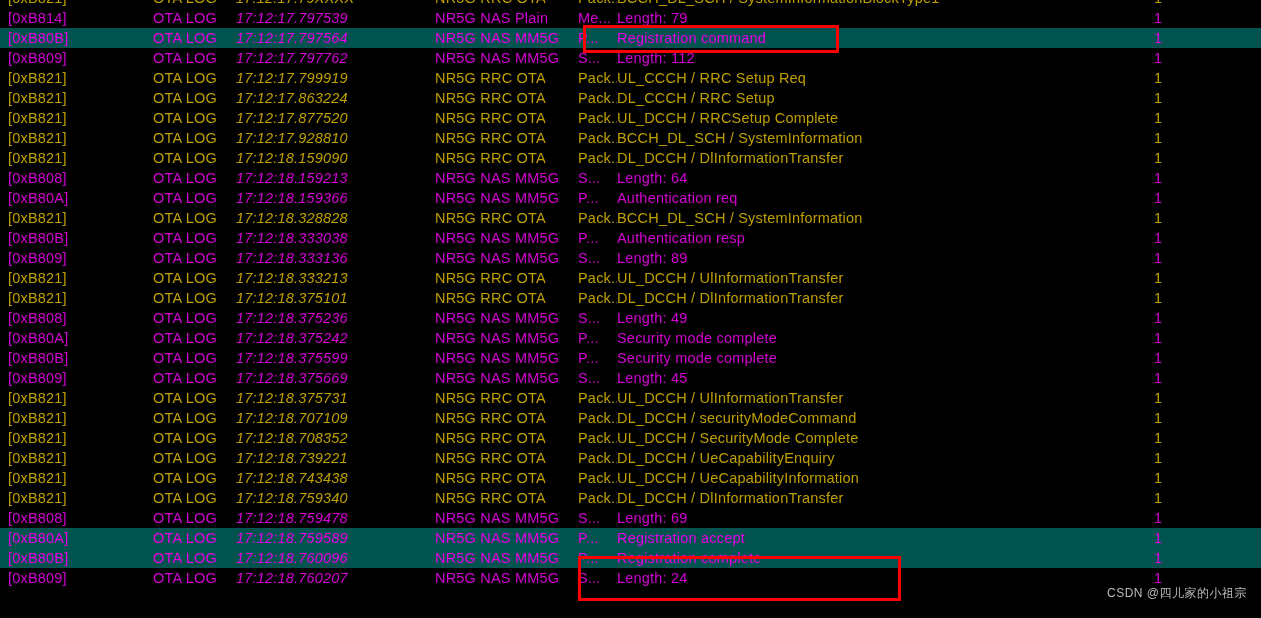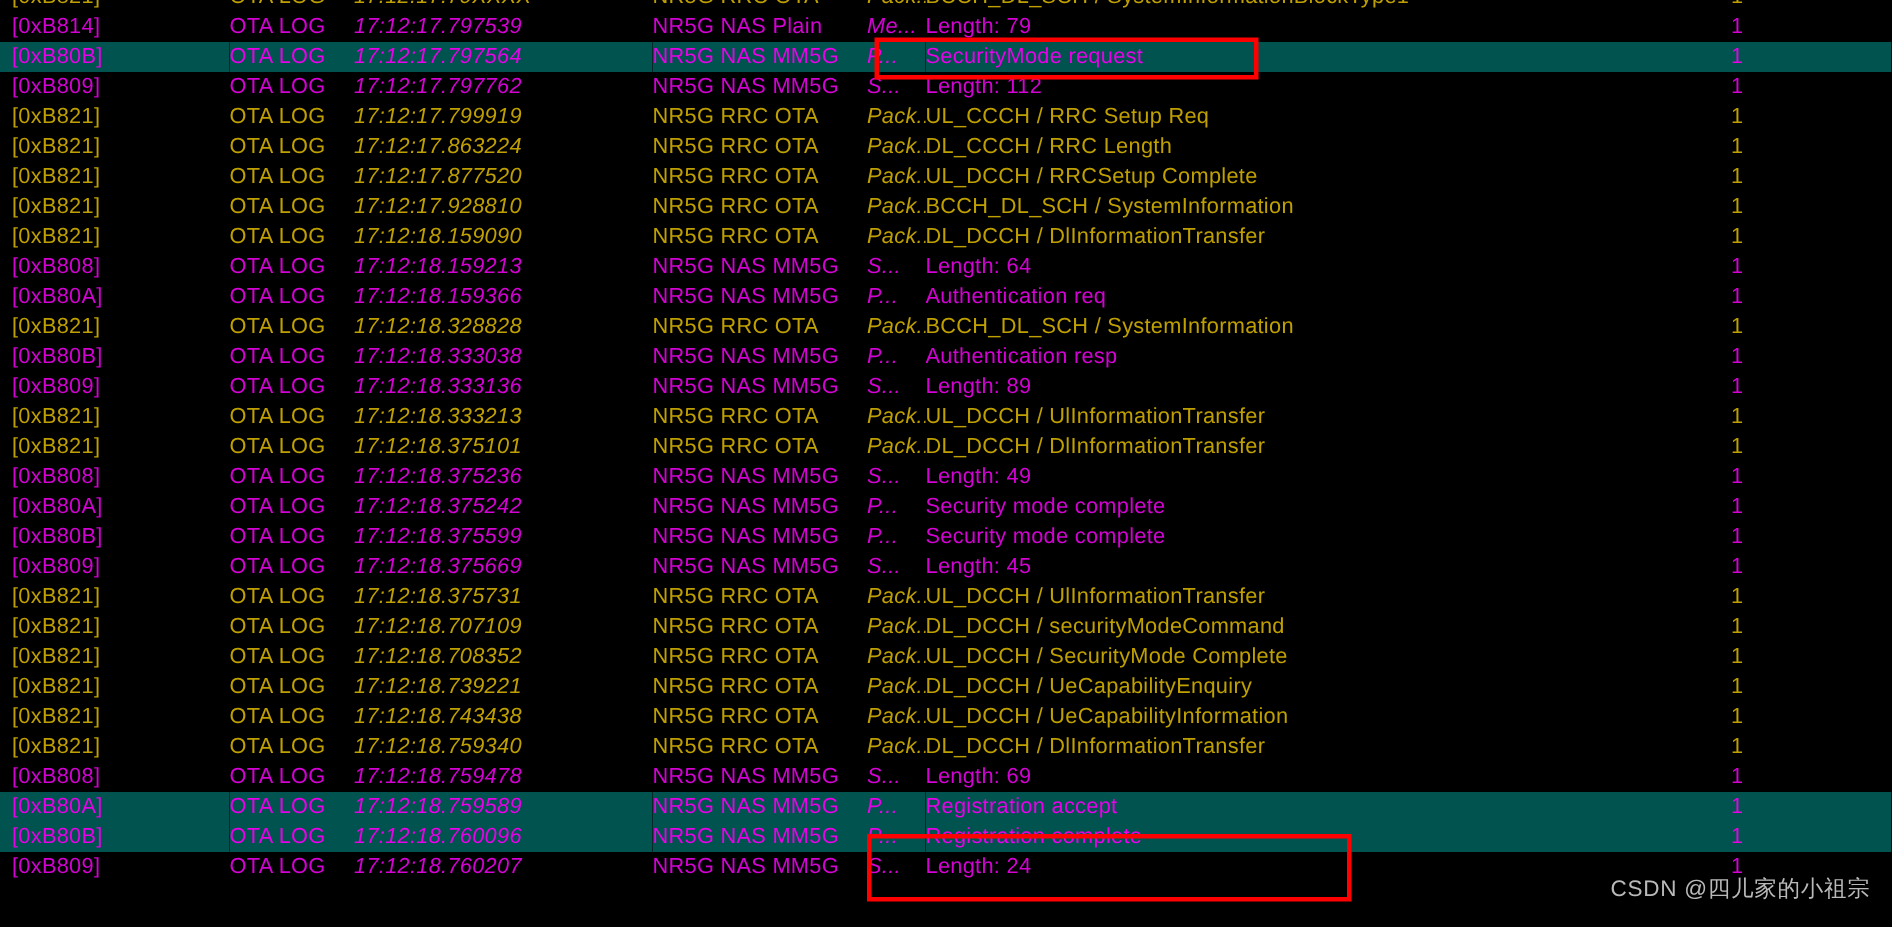--- a/index.html
+++ b/index.html
@@ -33,21 +33,21 @@
     line-height: 20px;
     white-space: nowrap;
     overflow: hidden;
     letter-spacing: 0.2px;
   }
   
   .c-id    { width: 145px; padding-left: 8px !important; }
   .c-type  { width: 83px;  }
   .c-time  { width: 199px; font-style: italic; }
   .c-proto { width: 143px; margin-left: 28px; }
-  .c-sub   { width: 39px; font-style: italic;  }
+  .c-sub   { width: 39px;  }
   .c-msg   { width: 537px; }
   .c-count { width: 115px; text-align: left; }
 
   .yellow { color: #bfa000; }
   .magenta { color: #d400d4; }
   .row-sel { background: #00534f; }
   .row-sel .magenta { color: #e800e8; }
 
   
   .redbox {
@@ -68,21 +68,21 @@
     width: 323px;
     height: 45px;
   }
 
   
   .watermark {
     position: absolute;
     right: 14px;
     bottom: 14px;
     color: #c9c9c9;
-    font-size: 15px;
+    font-size: 12px;
     font-family: "Liberation Sans", "DejaVu Sans", sans-serif;
     letter-spacing: 0.5px;
     opacity: 0.92;
     white-space: nowrap;
   }
 </style>
 </head>
 <body>
 
 <div id="app">
@@ -106,21 +106,21 @@
           <td class="c-sub magenta">Me...</td>
           <td class="c-msg magenta">Length:   79</td>
           <td class="c-count magenta">1</td>
         </tr>
         <tr class="log-row row-sel">
           <td class="c-id magenta">[0xB80B]</td>
           <td class="c-type magenta">OTA LOG</td>
           <td class="c-time magenta">17:12:17.797564</td>
           <td class="c-proto magenta">NR5G NAS MM5G</td>
           <td class="c-sub magenta">P...</td>
-          <td class="c-msg magenta">SecurityMode  request</td>
+          <td class="c-msg magenta">Registration  command</td>
           <td class="c-count magenta">1</td>
         </tr>
         <tr class="log-row">
           <td class="c-id magenta">[0xB809]</td>
           <td class="c-type magenta">OTA LOG</td>
           <td class="c-time magenta">17:12:17.797762</td>
           <td class="c-proto magenta">NR5G NAS MM5G</td>
           <td class="c-sub magenta">S...</td>
           <td class="c-msg magenta">Length:  112</td>
           <td class="c-count magenta">1</td>
@@ -133,21 +133,21 @@
           <td class="c-sub yellow">Pack...</td>
           <td class="c-msg yellow">UL_CCCH / RRC Setup Req</td>
           <td class="c-count yellow">1</td>
         </tr>
         <tr class="log-row">
           <td class="c-id yellow">[0xB821]</td>
           <td class="c-type yellow">OTA LOG</td>
           <td class="c-time yellow">17:12:17.863224</td>
           <td class="c-proto yellow">NR5G RRC OTA</td>
           <td class="c-sub yellow">Pack...</td>
-          <td class="c-msg yellow">DL_CCCH / RRC Length</td>
+          <td class="c-msg yellow">DL_CCCH / RRC Setup</td>
           <td class="c-count yellow">1</td>
         </tr>
         <tr class="log-row">
           <td class="c-id yellow">[0xB821]</td>
           <td class="c-type yellow">OTA LOG</td>
           <td class="c-time yellow">17:12:17.877520</td>
           <td class="c-proto yellow">NR5G RRC OTA</td>
           <td class="c-sub yellow">Pack...</td>
           <td class="c-msg yellow">UL_DCCH / RRCSetup Complete</td>
           <td class="c-count yellow">1</td>

